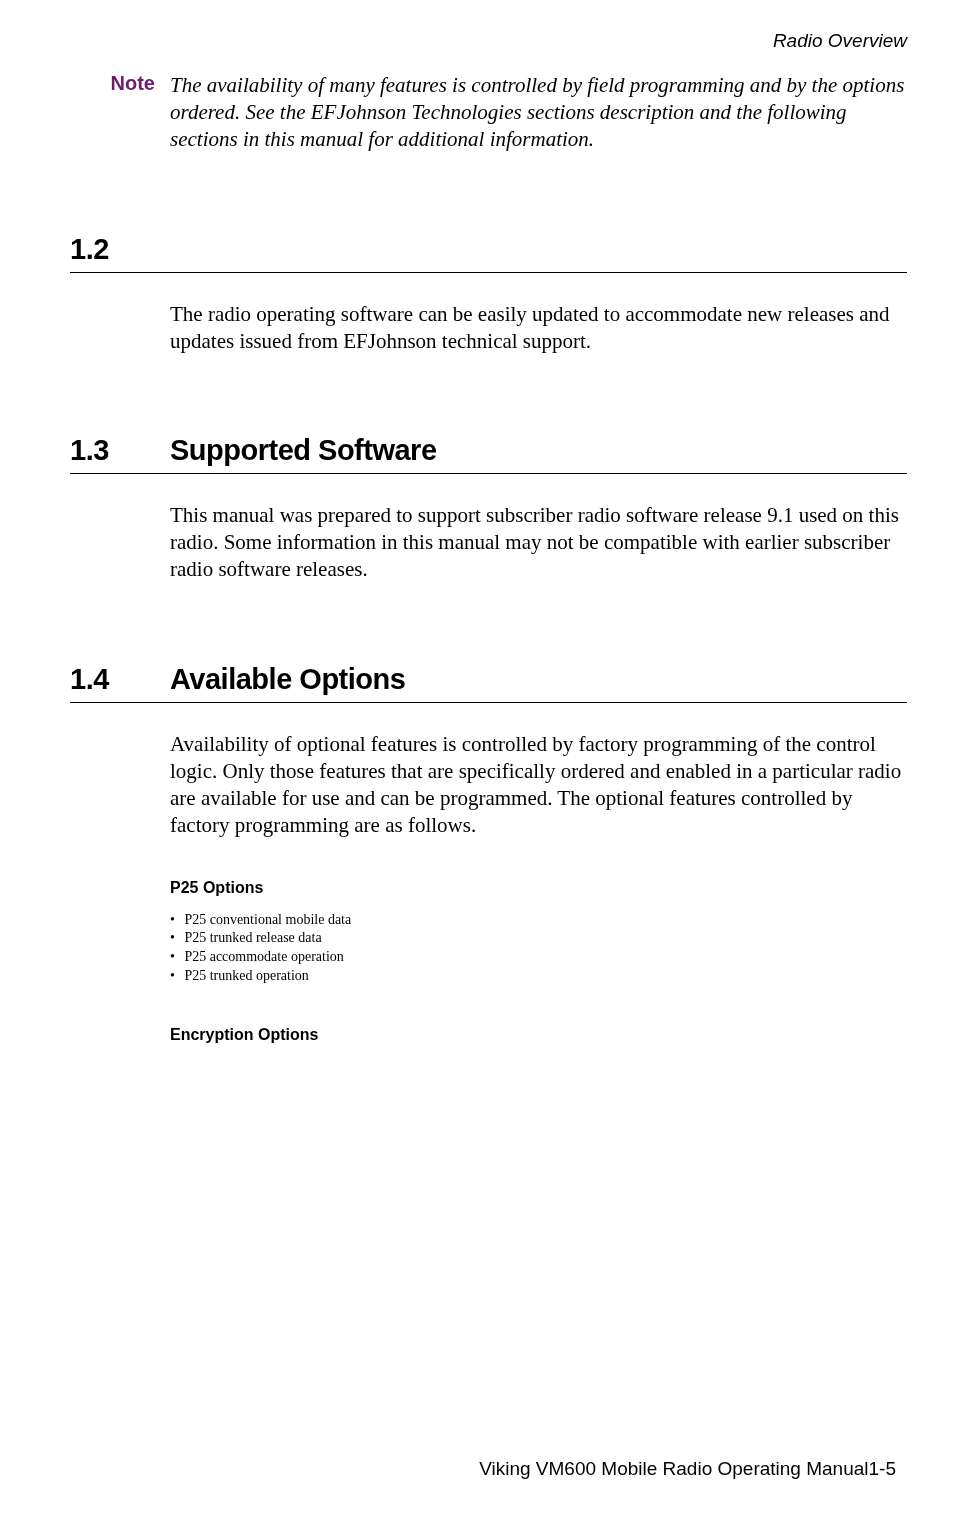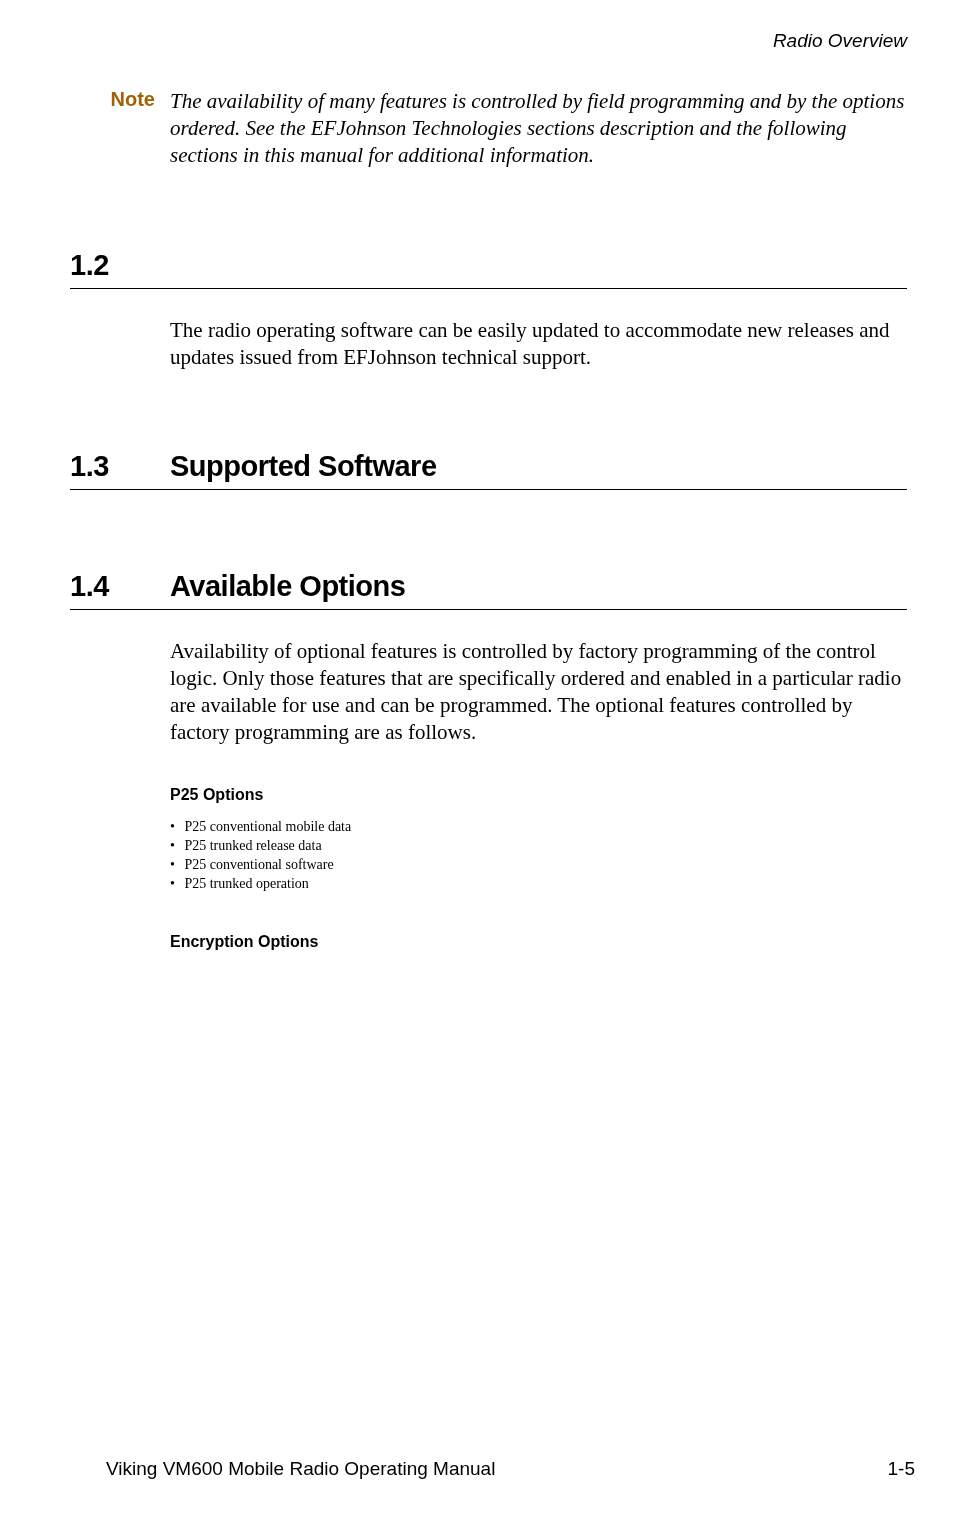--- a/index.html
+++ b/index.html
@@ -14,31 +14,31 @@
       font-family: 'Times New Roman', Times, serif;
       color: #000;
       position: relative;
       padding: 30px 70px 60px 70px;
     }
     .header-right {
       text-align: right;
       font-style: italic;
       font-family: Arial, Helvetica, sans-serif;
       font-size: 19px;
-      margin-bottom: 36px;
+      margin-bottom: 20px;
     }
     .note-block {
       display: flex;
       margin-left: 25px;
       margin-bottom: 80px;
     }
     .note-label {
       font-family: Arial, Helvetica, sans-serif;
       font-weight: bold;
-      color: #a16207;
+      color: #701a75;
       font-size: 20px;
       width: 75px;
       flex-shrink: 0;
       text-align: right;
       padding-right: 15px;
     }
     .note-text {
       font-style: italic;
       font-size: 21px;
       line-height: 1.28;
@@ -85,26 +85,25 @@
       list-style: none;
     }
     .bullet-list li::before {
       content: "• ";
       padding-right: 6px;
     }
     .footer {
       position: absolute;
       bottom: 38px;
       left: 70px;
-      right: 62px;
+      right: 81px;
       display: flex;
-      justify-content: space-between;
+      justify-content: flex-end;
       font-family: Arial, Helvetica, sans-serif;
       font-size: 19px;
-      margin-left: 36px;
     }
   </style>
 </head>
 <body>
 
 <div class="header-right">Radio Overview</div>
 
 <div class="note-block">
   <div class="note-label">Note</div>
   <div class="note-text">The availability of many features is controlled by field programming and by the options ordered. See the EFJohnson Technologies sections description and the following sections in this manual for additional information.</div>
@@ -117,35 +116,36 @@
   <hr class="section-rule">
   <p class="body-text">The radio operating software can be easily updated to accommodate new releases and updates issued from EFJohnson technical support.</p>
 </div>
 
 <div class="section">
   <div class="section-header">
     <span class="section-number">1.3</span>
     <span>Supported Software</span>
   </div>
   <hr class="section-rule">
+  <p class="body-text">This manual was prepared to support subscriber radio software release 9.1 used on this radio. Some information in this manual may not be compatible with earlier subscriber radio software releases.</p>
 </div>
 
 <div class="section">
   <div class="section-header">
     <span class="section-number">1.4</span>
     <span>Available Options</span>
   </div>
   <hr class="section-rule">
   <p class="body-text">Availability of optional features is controlled by factory programming of the control logic. Only those features that are specifically ordered and enabled in a particular radio are available for use and can be programmed. The optional features controlled by factory programming are as follows.</p>
 
   <div class="sub-heading">P25 Options</div>
   <ul class="bullet-list">
     <li>P25 conventional mobile data</li>
     <li>P25 trunked release data</li>
-    <li>P25 conventional software</li>
+    <li>P25 accommodate operation</li>
     <li>P25 trunked operation</li>
   </ul>
 
   <div class="sub-heading">Encryption Options</div>
 </div>
 
 <div class="footer">
   <span>Viking VM600 Mobile Radio Operating Manual</span>
   <span>1-5</span>
 </div>

